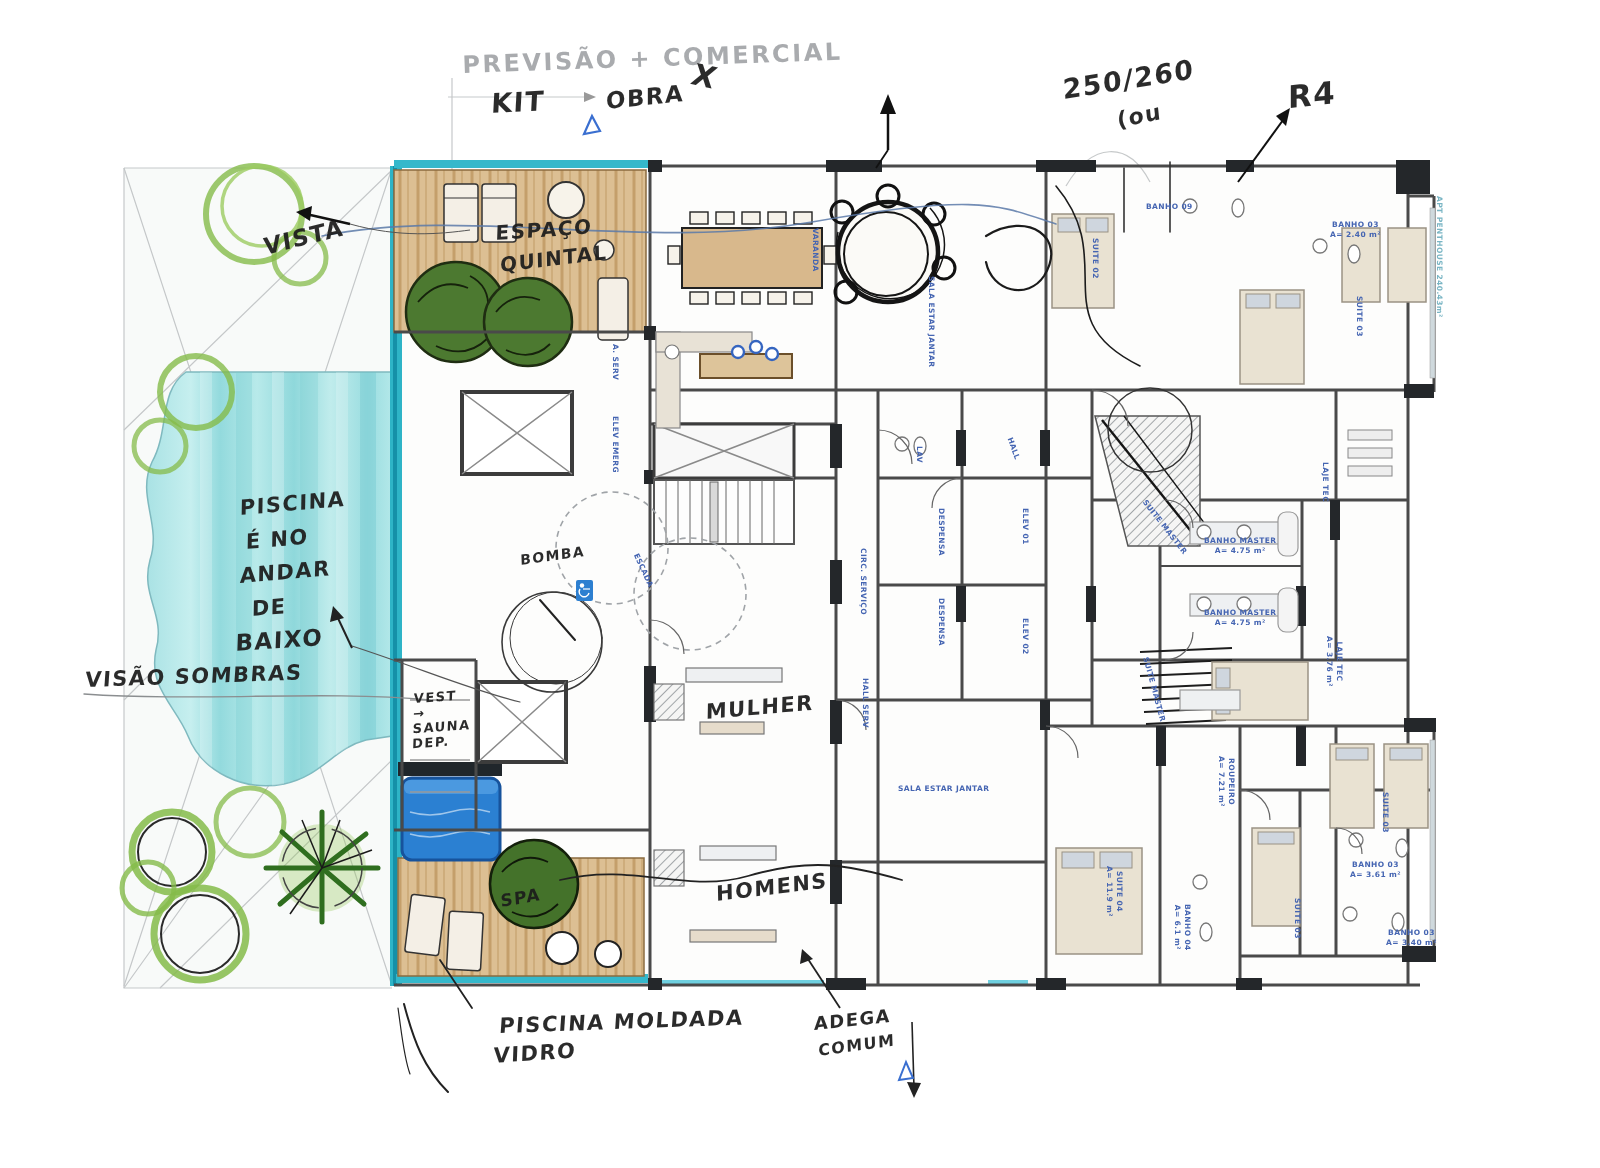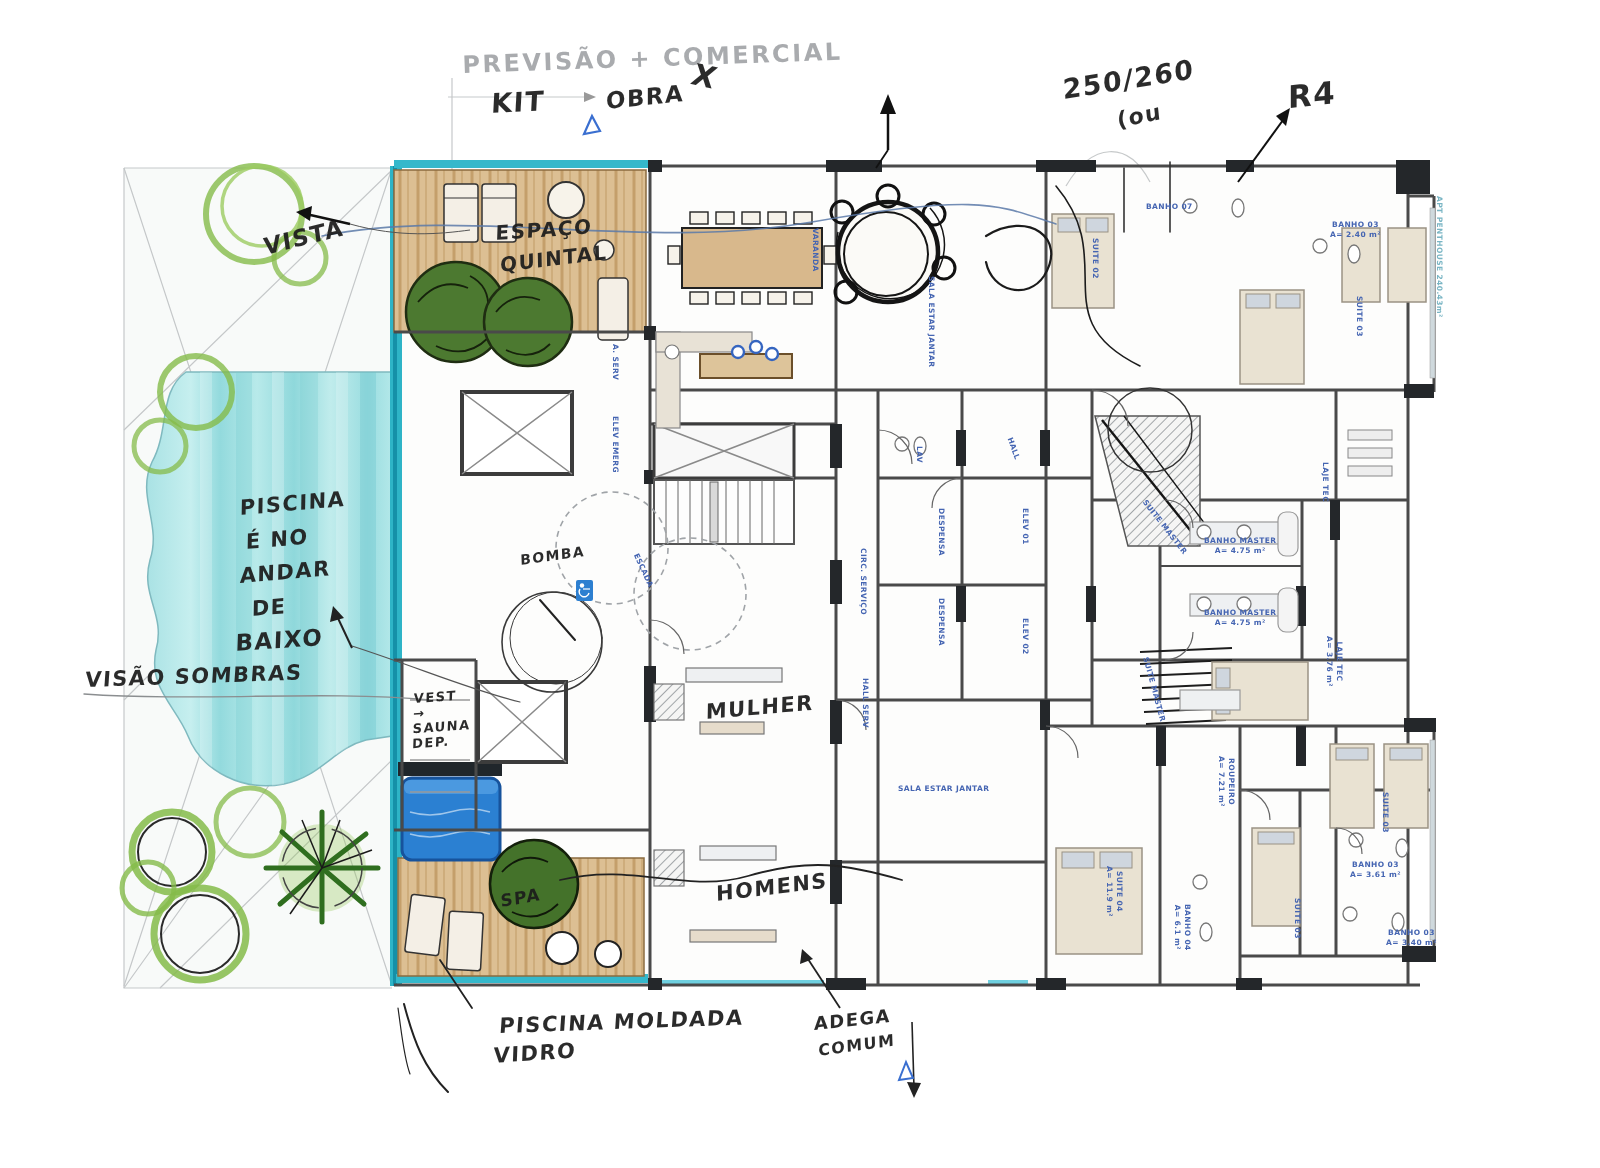--- a/index.html
+++ b/index.html
@@ -443,19 +443,19 @@
       <span class="lbl lbl-cad" style="left: 1350px; top: 860px; font-size: 7.5px; transform: rotate(0deg);">BANHO 03
 A= 3.61 m²</span>
       <span class="lbl lbl-cad" style="left: 1386px; top: 928px; font-size: 7.5px; transform: rotate(0deg);">BANHO 03
 A= 3.40 m²</span>
       <span class="lbl lbl-cad" style="left: 1124px; top: 866px; font-size: 7.5px; transform: rotate(90deg);">SUITE 04
 A= 11.9 m²</span>
       <span class="lbl lbl-cad" style="left: 1192px; top: 904px; font-size: 7.5px; transform: rotate(90deg);">BANHO 04
 A= 6.1 m²</span>
       <span class="lbl lbl-cad" style="left: 898px; top: 784px; font-size: 7.5px; transform: rotate(0deg);">SALA ESTAR JANTAR</span>
       <span class="lbl lbl-cad" style="left: 1100px; top: 238px; font-size: 7.5px; transform: rotate(90deg);">SUITE 02</span>
-      <span class="lbl lbl-cad" style="left: 1146px; top: 202px; font-size: 7.5px; transform: rotate(0deg);">BANHO 07</span>
+      <span class="lbl lbl-cad" style="left: 1146px; top: 202px; font-size: 7.5px; transform: rotate(0deg);">BANHO 09</span>
       <span class="lbl lbl-cad" style="left: 1330px; top: 220px; font-size: 7.5px; transform: rotate(0deg);">BANHO 03
 A= 2.40 m²</span>
       <span class="lbl lbl-cad" style="left: 1364px; top: 296px; font-size: 7.5px; transform: rotate(90deg);">SUITE 03</span>
       <span class="lbl lbl-cad lbl-cyan" style="left: 1444px; top: 196px; font-size: 7.5px; transform: rotate(90deg);">APT PENTHOUSE 240.43m²</span>
     </div>
 </div>
 
 </body></html>

